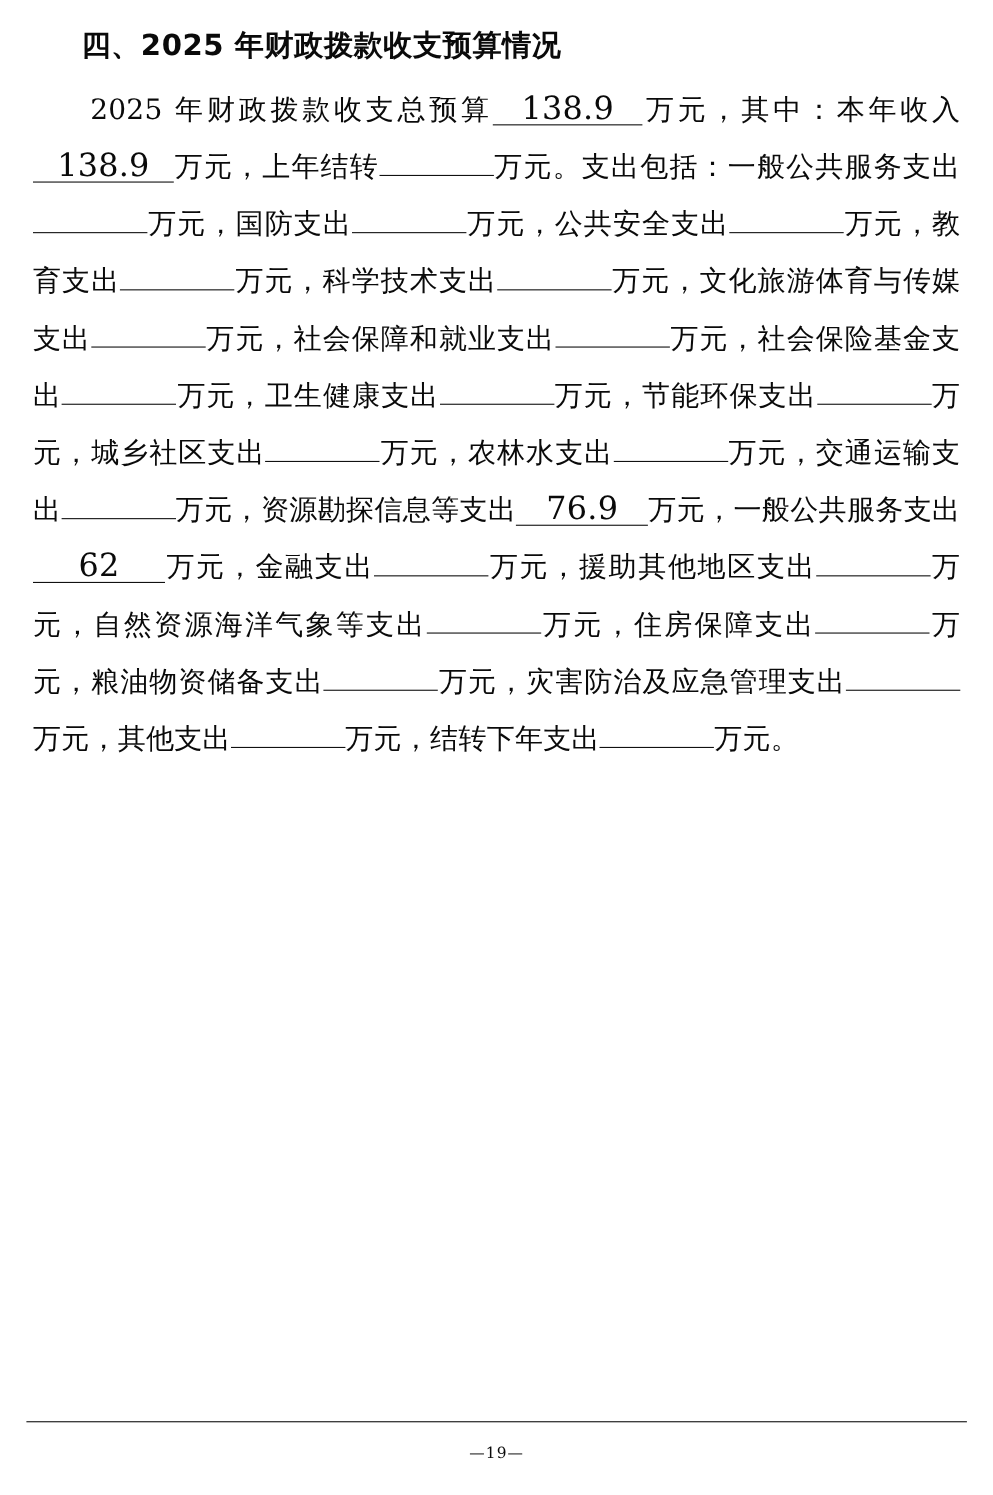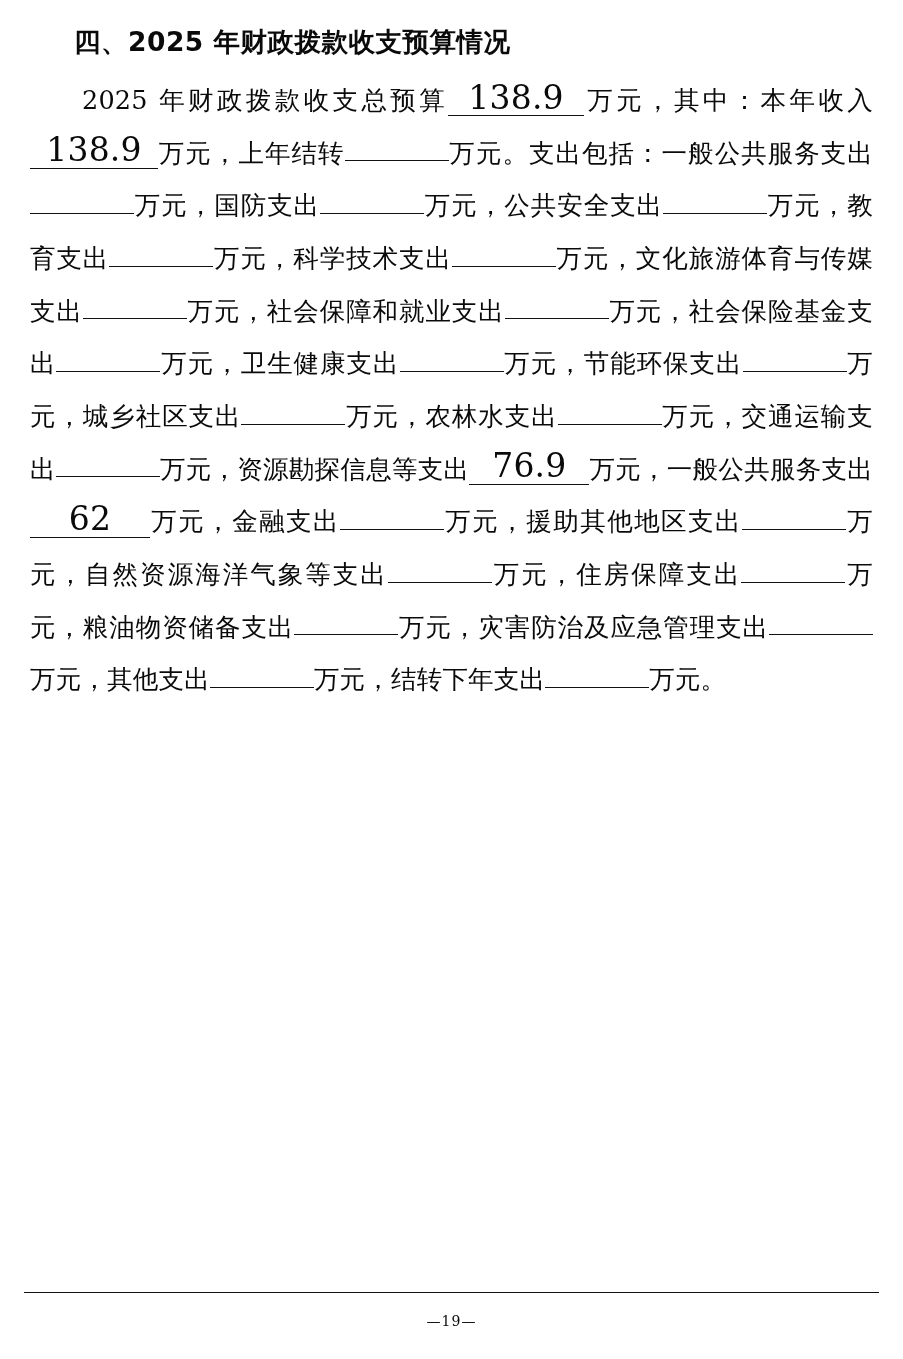--- a/index.html
+++ b/index.html
@@ -46,21 +46,21 @@
   }
   
   .blank {
     display: inline-block;
     border-bottom: 1.6px solid #111;
     text-align: center;
     vertical-align: baseline;
     line-height: 1.05;
     height: 1.05em;
     font-family: "DejaVu Serif", "Liberation Serif", serif;
-    font-size: 33px;
+    font-size: 29px;
   }
   .blank.w-mid   { min-width: 104px; }
   .blank.val     { min-width: 136px; }
   .blank.val2    { min-width: 128px; }
   .blank.val3    { min-width: 120px; }
   .footer {
     position: absolute;
     left: 0;
     right: 0;
     bottom: 34px;

